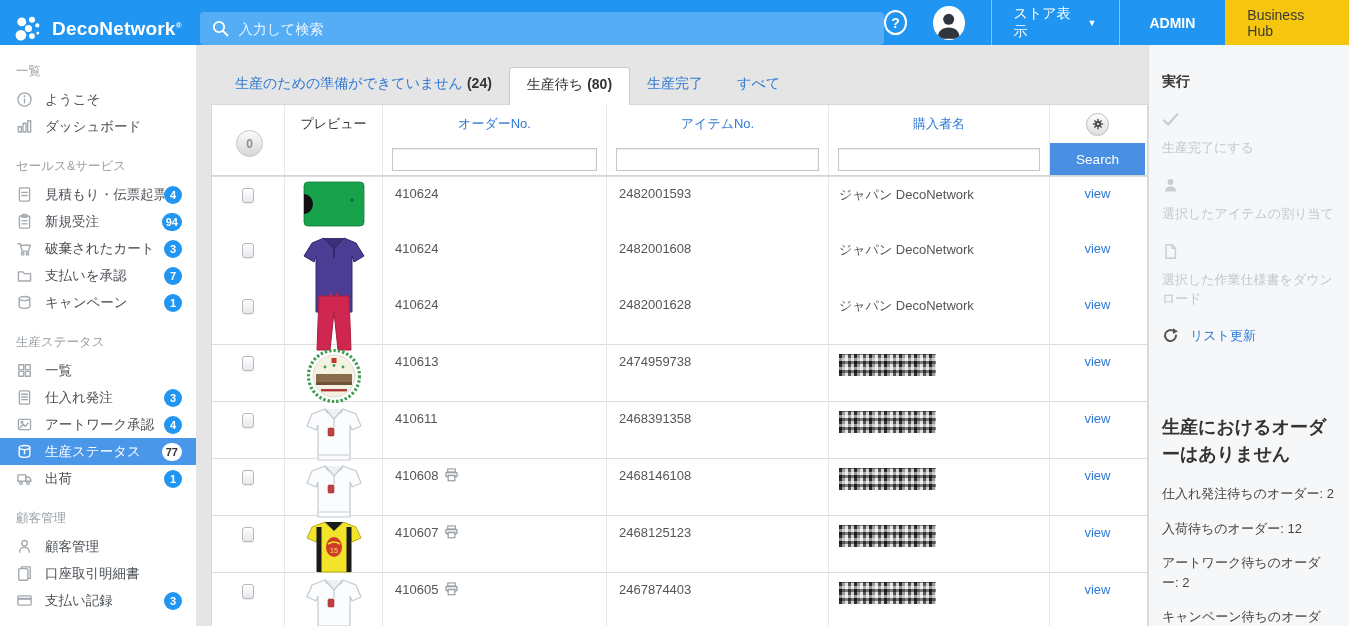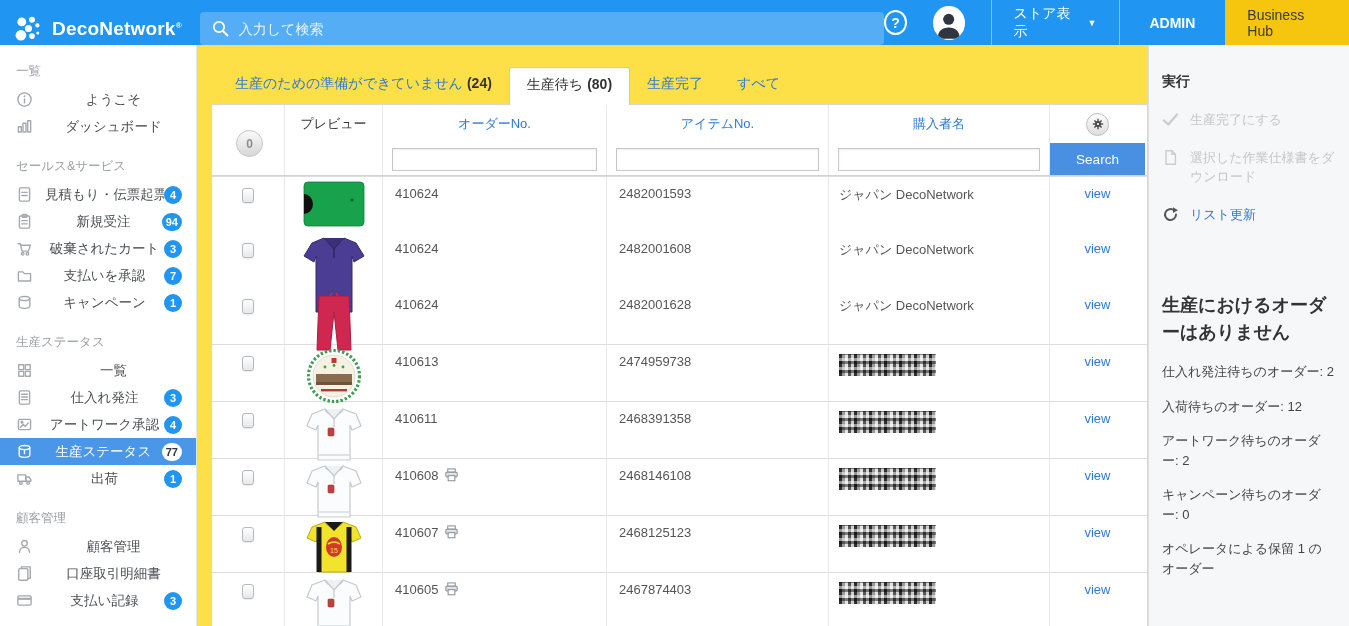--- a/index.html
+++ b/index.html
@@ -23,31 +23,31 @@
   .tb-divider { width:1px; height:45px; background:rgba(255,255,255,.45); }
   .store-view { display:flex; align-items:center; gap:10px; color:#fff; font-size:14px; padding:0 22px; height:45px; }
   .caret { font-size:9px; color:#fff; }
   .admin-btn { color:#fff; font-size:14px; font-weight:bold; padding:0 30px; height:45px; display:flex; align-items:center; }
   .bhub-btn { background:#f6c50e; color:#3a3a3a; font-size:14px; padding:0 22px; height:45px; display:flex; align-items:center; }
 
   
   .sidebar { position:absolute; left:0; top:45px; width:197px; bottom:0; background:#fff; border-right:1px solid #e4e6e8; overflow:hidden; z-index:20; }
   .nav-section { margin-top:10px; }
   .nav-section-title { color:#9aa0a6; font-size:12.5px; padding:8px 16px 6px; }
-  .nav-item { display:flex; align-items:center; height:27px; padding:0 14px 0 16px; color:#4a4f54; font-size:13.5px; cursor:pointer; position:relative;text-align:center; }
+  .nav-item { display:flex; align-items:center; height:27px; padding:0 14px 0 16px; color:#4a4f54; font-size:13.5px; cursor:pointer; position:relative; }
   .nav-icon { width:17px; height:17px; margin-right:12px; flex:none; display:flex; align-items:center; }
   .nav-icon svg { width:17px; height:17px; }
   .nav-label { flex:1; white-space:nowrap; overflow:hidden; }
   .nav-badge { min-width:18px; height:18px; border-radius:9px; background:#2095f2; color:#fff; font-size:11px; font-weight:bold; display:flex; align-items:center; justify-content:center; padding:0 4px; }
   .nav-item.selected { background:#4a96e8; color:#fff; }
   .nav-item.selected .nav-badge { background:#fff; color:#333; }
   .nav-item.selected svg * { stroke:#fff !important; }
 
   
-  .main { position:absolute; left:197px; top:45px; right:201px; bottom:0; background:#fde047; }
+  .main { position:absolute; left:197px; top:45px; right:201px; bottom:0; background:#e5e5e5; }
   .tabs { display:flex; align-items:flex-end; padding:22px 0 0 21px; position:relative; z-index:5; }
   .tab { font-size:14px; color:#3079d5; padding:8px 17px 11px; cursor:pointer; white-space:nowrap; }
   .tab .tab-count { color:#333; font-weight:bold; margin-left:4px; }
   .tab.active { background:#fff; color:#333; border:1px solid #c9c9c9; border-bottom:none; border-radius:3px 3px 0 0; margin-bottom:-1px; position:relative; z-index:6; }
   .table-wrap { position:relative; margin-left:14px; width:937px; background:#fff; border:1px solid #d8d8d8; border-bottom:none; }
   .trow, .thead, .tfilter { display:grid; grid-template-columns:73px 98px 224px 222px 221px 95px; }
   .cell { border-right:1px solid #e8e8e8; position:relative; }
   .cell:last-child { border-right:none; }
   .thead { height:38px; }
   .thead .cell { display:flex; align-items:center; justify-content:center; font-size:13px; }
@@ -74,21 +74,21 @@
   .printer-ico { width:15px; height:14px; display:inline-block; cursor:pointer; }
   .mosaic { width:97px; height:22px; background:
       repeating-linear-gradient(90deg,#2e2e2e 0 3px,#9a9a9a 3px 6px,#e3e3e3 6px 9px,#555 9px 12px,#cfcfcf 12px 15px),
       repeating-linear-gradient(0deg,rgba(255,255,255,0) 0 3px,rgba(0,0,0,.45) 3px 6px,rgba(255,255,255,.5) 6px 9px);
       background-blend-mode:overlay; }
 
   
   .rightpanel { position:absolute; right:0; top:45px; width:201px; bottom:0; background:#f6f7f8; border-left:1px solid #dcdee0; padding:28px 14px 8px 13px; }
   .rp-title { font-size:14px; font-weight:bold; color:#333; margin-bottom:20px; }
   .rp-action { display:flex; align-items:flex-start; gap:11px; margin-bottom:19px; font-size:13px; line-height:1.45; cursor:pointer; }
-  .rp-action.disabled { color:#c3c7cb; }
+  .rp-action.disabled { color:#c3c7cb;flex-direction:column; }
   .rp-action .rp-ico { width:17px; height:17px; flex:none; margin-top:0; }
   .rp-action.link { color:#3079d5; }
   .rp-status { margin-top:68px; }
   .rp-status-title { font-size:18px; font-weight:bold; color:#333; line-height:1.5; margin-bottom:16px; }
   .status-line { font-size:13px; color:#444; margin-bottom:15px; line-height:1.5; }
 </style>
 </head>
 <body>
 
 <div class="app">
@@ -617,20 +617,27 @@
   <aside class="rightpanel">
     <div class="rp-title">実行</div>
     <div id="rp-actions">
       <div class="rp-action disabled">
         <span class="rp-ico"><svg viewBox="0 0 17 17">
               <path d="M2 9.5 l4.2 4 L15 3.5" stroke="#c9ccd0" stroke-width="2.4" fill="none" stroke-linecap="round" stroke-linejoin="round"></path>
             </svg></span>
         <span class="rp-label">生産完了にする</span>
       </div>
 
+      <div class="rp-action disabled">
+        <span class="rp-ico"><svg viewBox="0 0 17 17">
+              <circle cx="8.5" cy="5" r="2.9" fill="#c9ccd0"></circle>
+              <path d="M3 14.6 c0-3.4 2.3-5.2 5.5-5.2 s5.5 1.8 5.5 5.2 z" fill="#c9ccd0"></path>
+            </svg></span>
+        <span class="rp-label">選択したアイテムの割り当て</span>
+      </div>
 
       <div class="rp-action disabled">
         <span class="rp-ico"><svg viewBox="0 0 17 17">
               <path d="M4 1.8 h6 l3.4 3.4 v10 H4 z" stroke="#c9ccd0" stroke-width="1.4" fill="none" stroke-linejoin="round"></path>
               <path d="M10 1.8 v3.4 h3.4" stroke="#c9ccd0" stroke-width="1.4" fill="none"></path>
             </svg></span>
         <span class="rp-label">選択した作業仕様書をダウンロード</span>
       </div>
 
       <div class="rp-action link">

